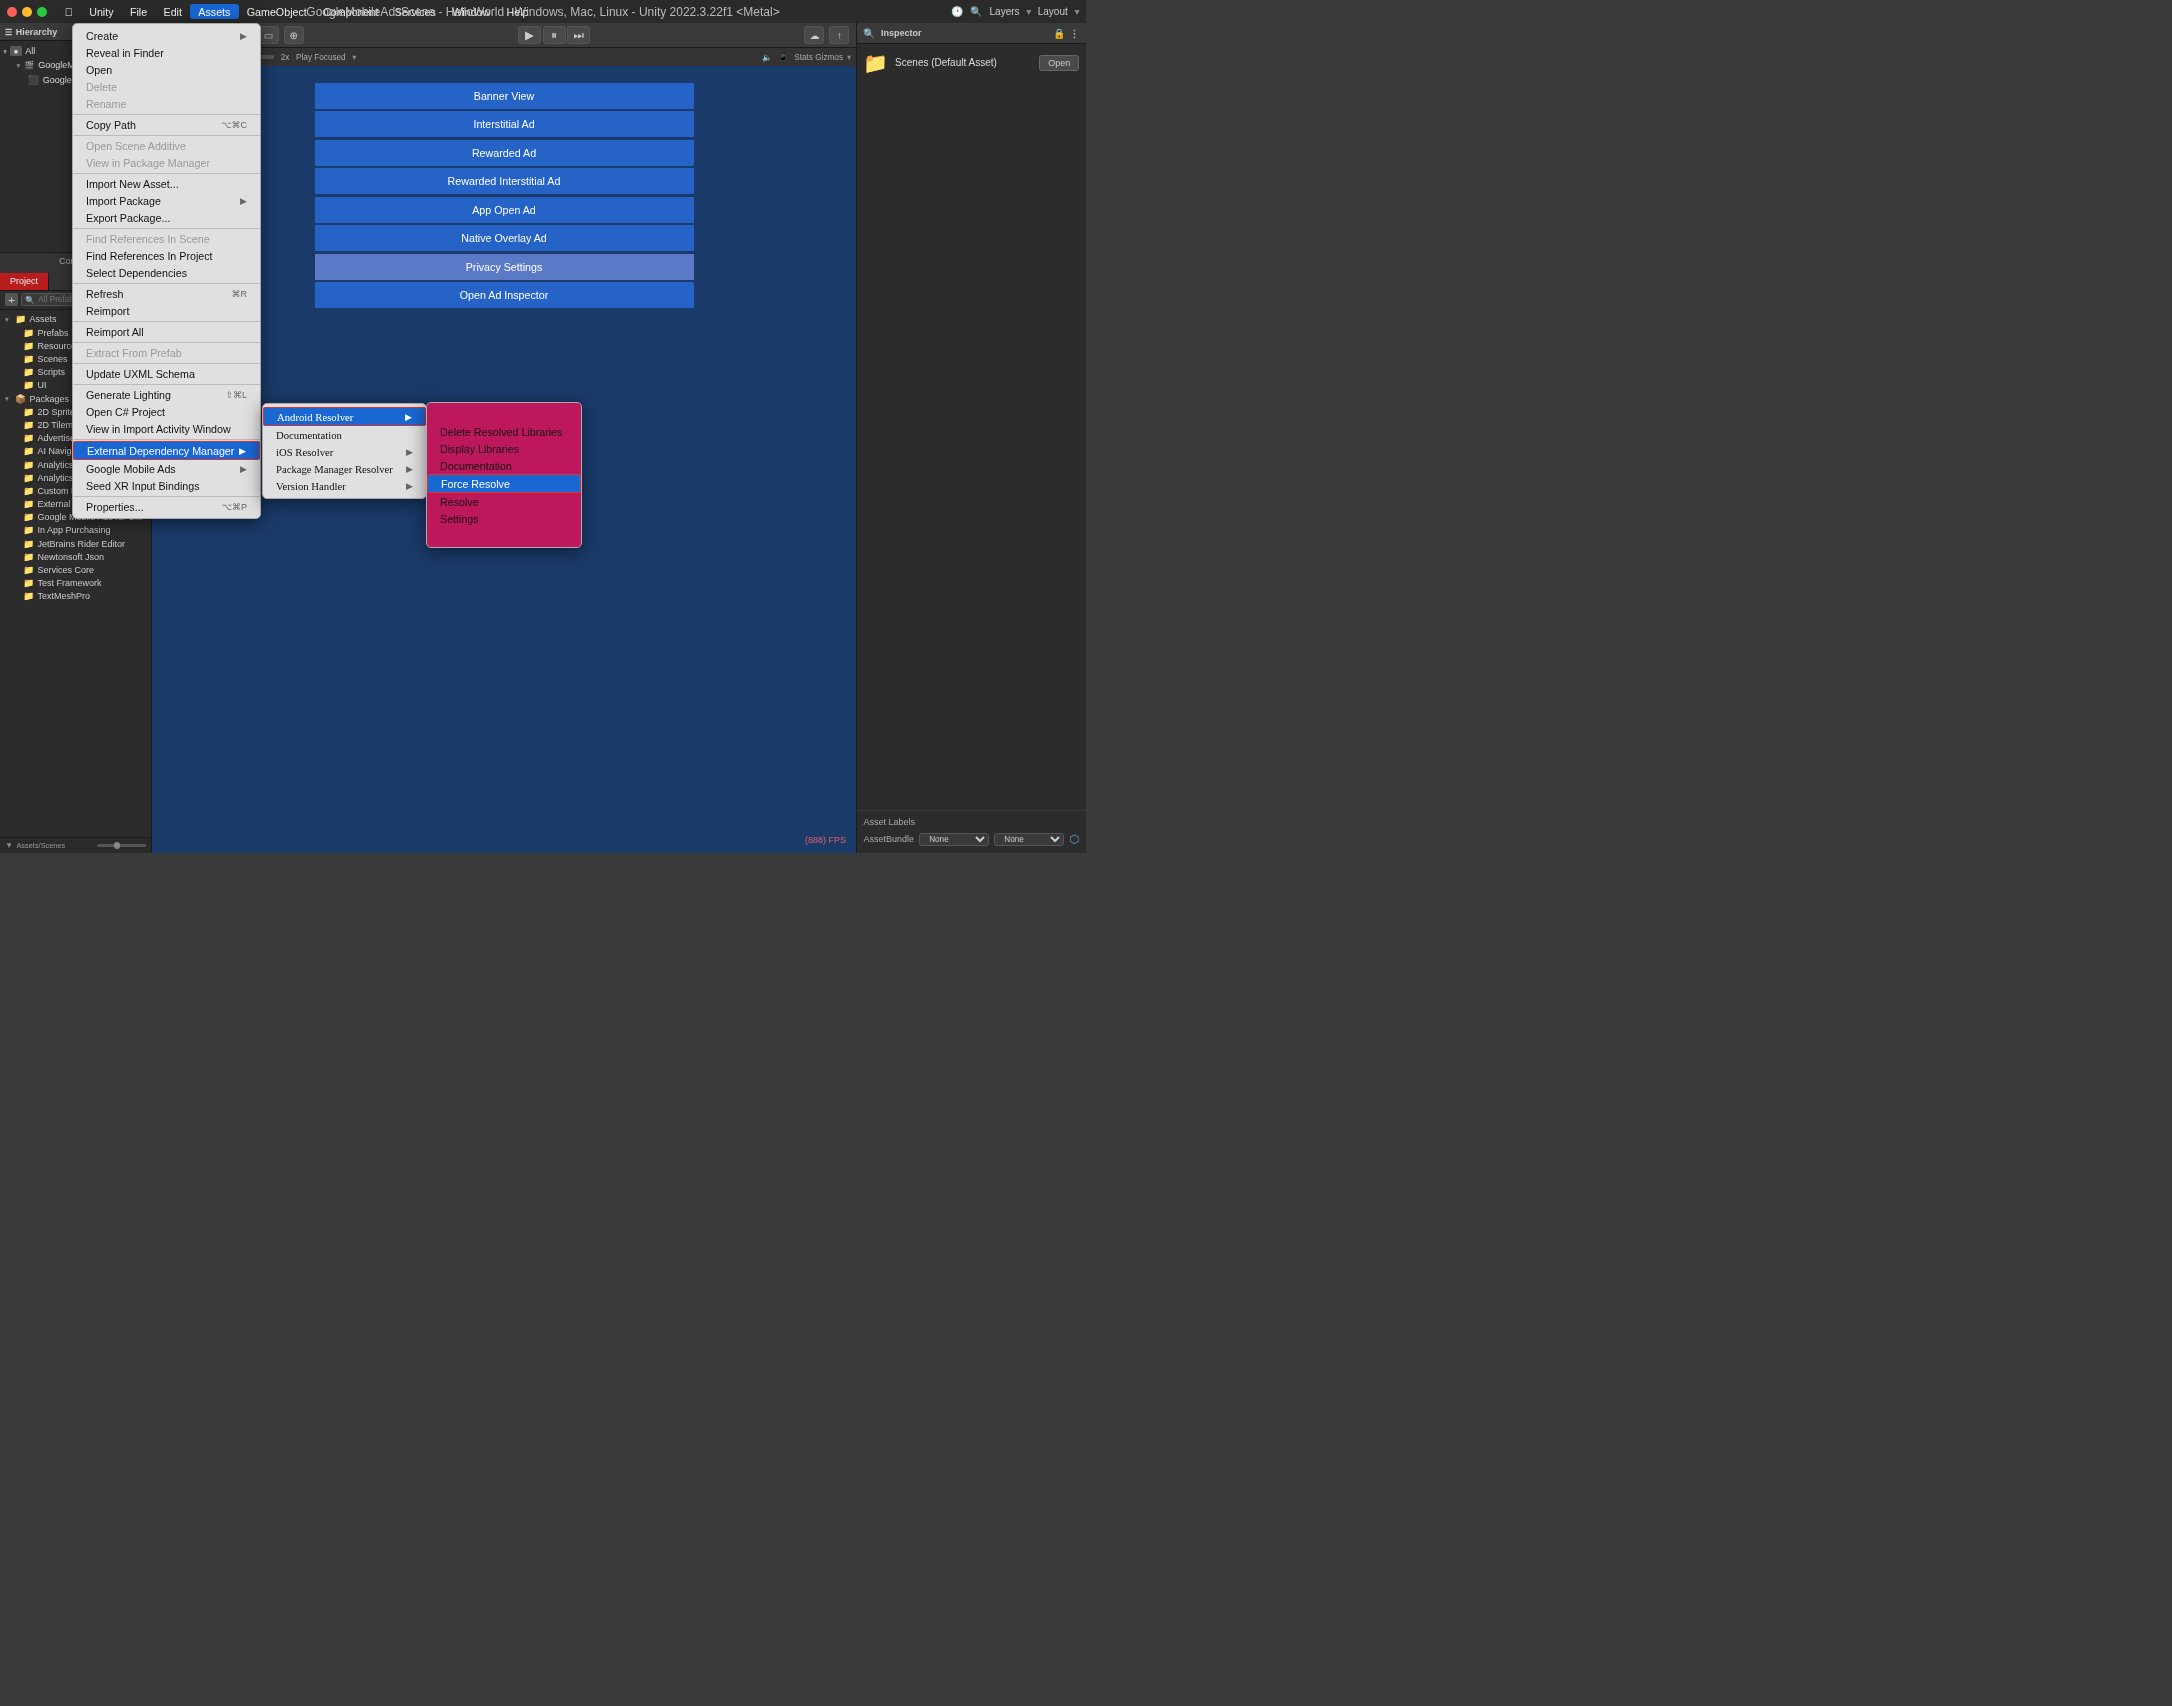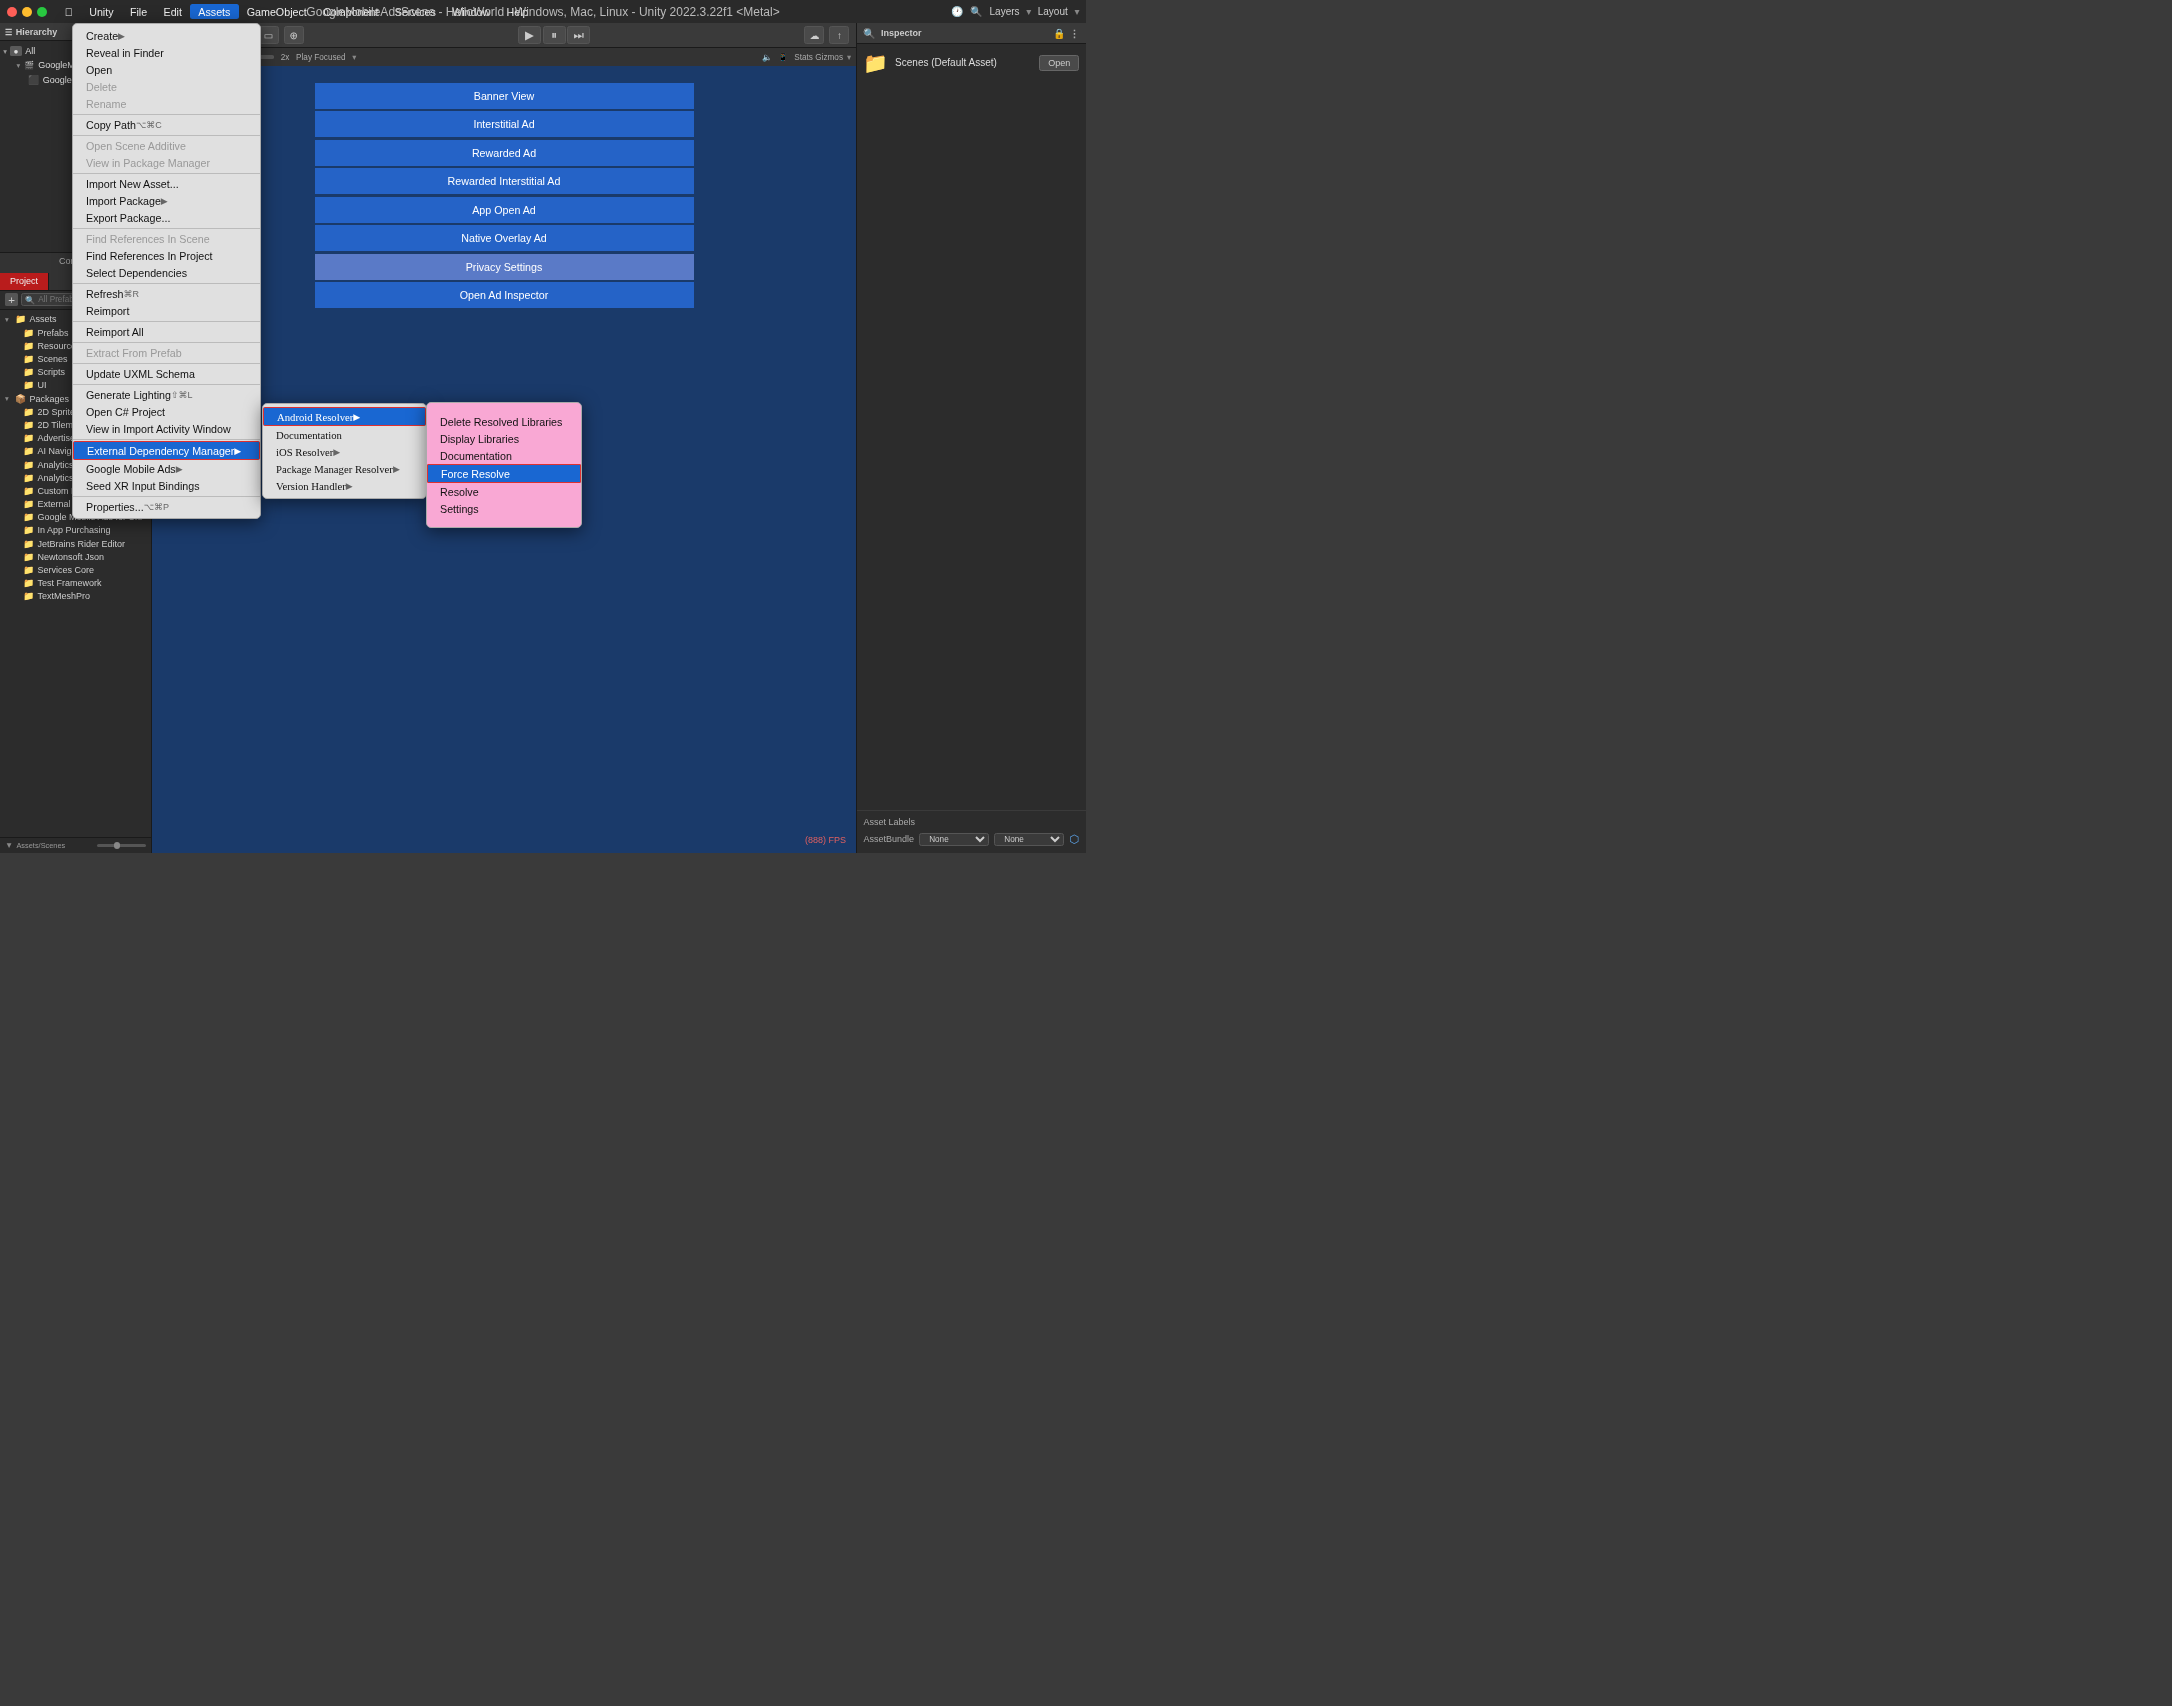--- a/index.html
+++ b/index.html
@@ -379,20 +379,21 @@
       padding: 3.3px 0;
       pointer-events: all;
     }
     .cm-item {
       padding: 2.5px 13px;
       font-size: 10.7px;
       color: #111;
       cursor: pointer;
       display: flex;
       align-items: center;
+      justify-content: space-between;
     }
     .cm-item.disabled { color: #999; cursor: default; }
     .cm-item.highlighted { background: #1967d2; color: white; }
     .cm-separator {
       height: 0.8px;
       background: #bbb;
       margin: 1.6px 0;
     }
     .cm-shortcut {
       color: #666;
@@ -409,26 +410,26 @@
       border-radius: 5px;
       box-shadow: 0 3.3px 16.5px rgba(0,0,0,0.5);
       width: 165px;
       padding: 3.3px 0;
       pointer-events: all;
     }
 
     
     .submenu-2 {
       position: absolute;
-      background: #f9a8d4;
+      background: #be185d;
       border: 0.8px solid #aaa;
       border-radius: 5px;
       box-shadow: 0 3.3px 16.5px rgba(0,0,0,0.5);
       width: 156px;
-      padding: 10px 0;
+      padding: 20px 0;
       pointer-events: all;
     }
 
     
     .inspector-icons {
       margin-left: auto;
       display: flex;
       gap: 3.3px;
       font-size: 10px;
       color: #aaa;

